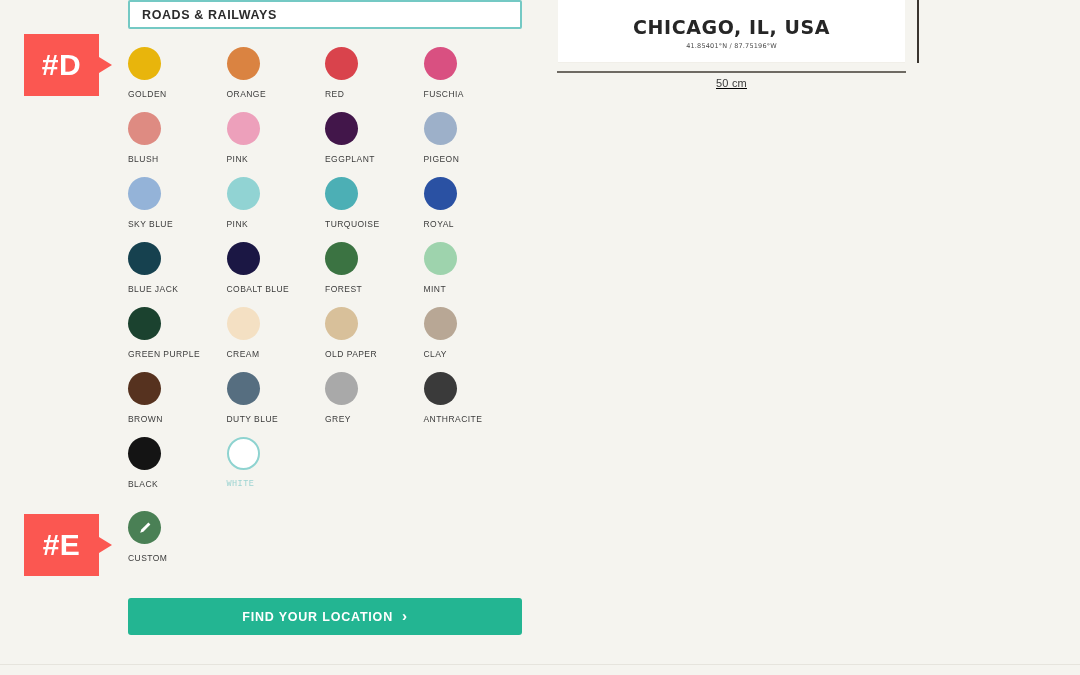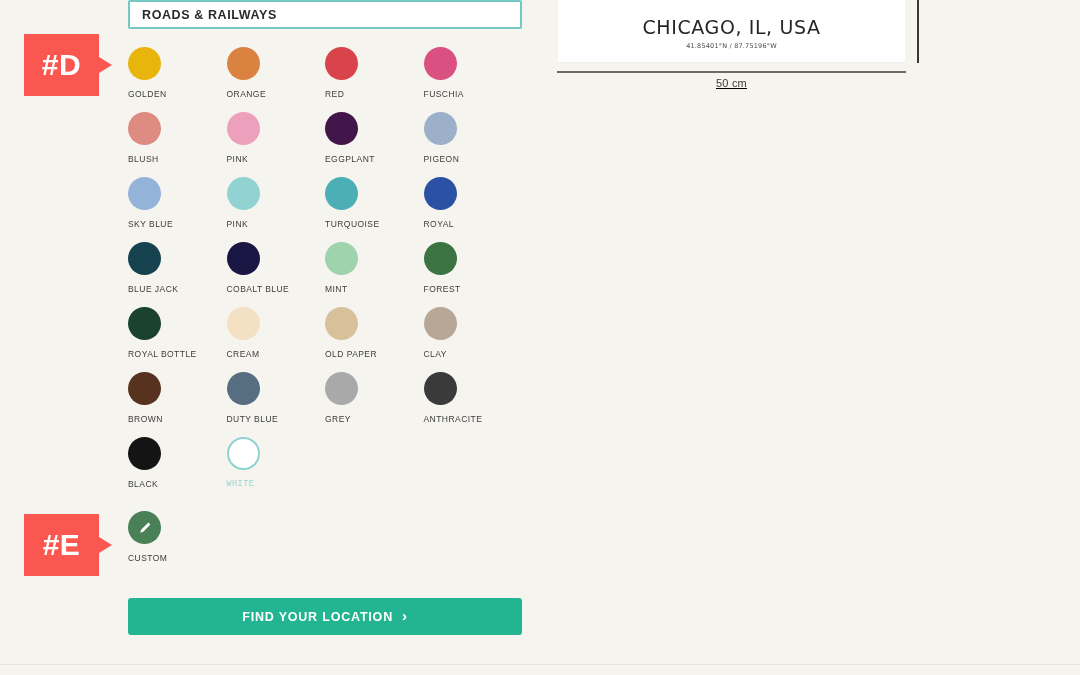--- a/index.html
+++ b/index.html
@@ -185,21 +185,21 @@
     left: 0;
     right: 0;
     bottom: 12px;
     text-align: center;
   }
   #poster-caption .city {
     font-size: 19px;
     letter-spacing: 0.6px;
     color: #262626;
     font-family: "DejaVu Sans", sans-serif;
-    font-weight: normal;
+    font-weight: bold;
   }
   #poster-caption .coords {
     margin-top: 4px;
     font-size: 6.5px;
     letter-spacing: 0.2px;
     color: #4a4a4a;
     font-family: "DejaVu Sans", sans-serif;
   }
 
   
@@ -295,30 +295,30 @@
         </div>
         <div class="swatch">
           <div class="dot" style="background: rgb(22, 65, 79);"></div>
           <div class="name">BLUE JACK</div>
         </div>
         <div class="swatch">
           <div class="dot" style="background: rgb(27, 23, 68);"></div>
           <div class="name">COBALT BLUE</div>
         </div>
         <div class="swatch">
+          <div class="dot" style="background: rgb(59, 115, 66);"></div>
+          <div class="name">FOREST</div>
+        </div>
+        <div class="swatch">
           <div class="dot" style="background: rgb(158, 211, 173);"></div>
           <div class="name">MINT</div>
         </div>
         <div class="swatch">
-          <div class="dot" style="background: rgb(59, 115, 66);"></div>
-          <div class="name">FOREST</div>
-        </div>
-        <div class="swatch">
           <div class="dot" style="background: rgb(27, 66, 47);"></div>
-          <div class="name">ROYAL BOTTLE</div>
+          <div class="name">GREEN PURPLE</div>
         </div>
         <div class="swatch">
           <div class="dot" style="background: rgb(244, 224, 195);"></div>
           <div class="name">CREAM</div>
         </div>
         <div class="swatch">
           <div class="dot" style="background: rgb(216, 192, 154);"></div>
           <div class="name">OLD PAPER</div>
         </div>
         <div class="swatch">

